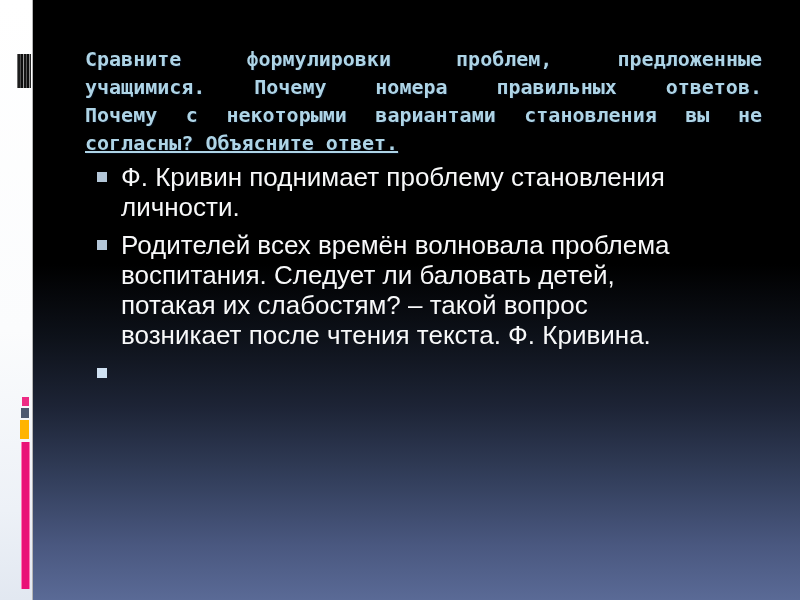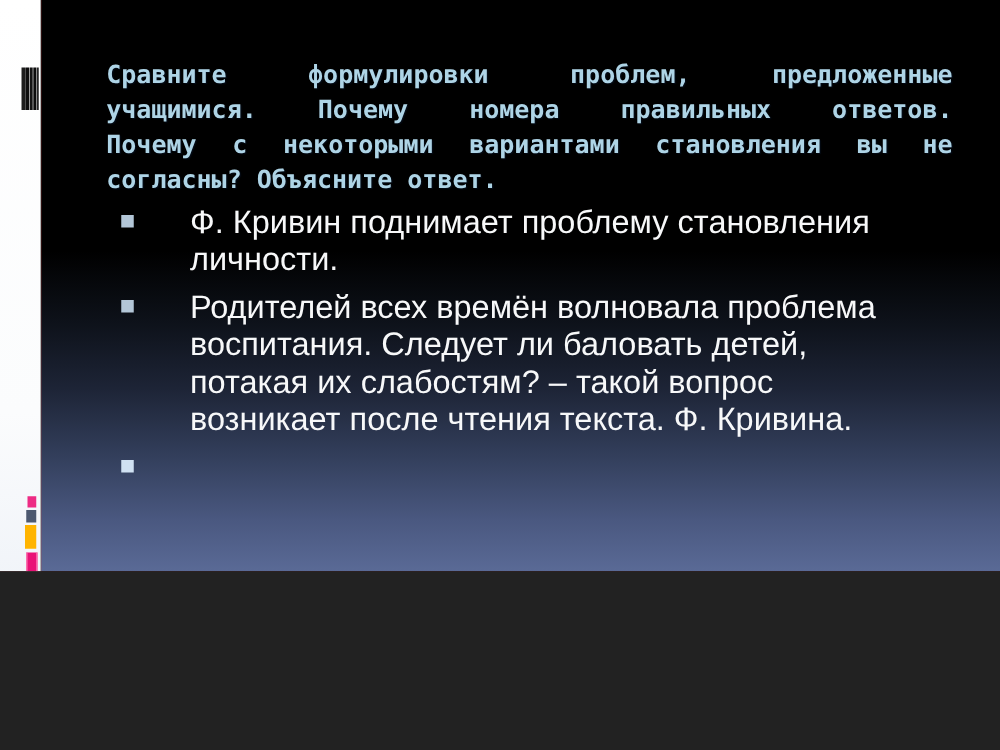--- a/index.html
+++ b/index.html
@@ -1,18 +1,18 @@
 <!DOCTYPE html>
 <html style="--title-text: #aed4e6; --body-text: #f7f8f9; --bullet-square: #b3c6d7; --bullet-square-bright: #d0e1f2; --accent-pink: #ed2b84; --accent-slate: #4d5970; --accent-yellow: #ffb400; --accent-magenta: #e91277; --slide-bottom: #5a6a96;"><head>
 <meta charset="utf-8">
 <style>
   html,body{margin:0;padding:0;background:#222;}
   .stage{
-    position:relative;width:800px;height:457px;overflow:hidden;
-    background:#b91c1c;font-family:"Liberation Sans",sans-serif;
+    position:relative;width:800px;height:600px;overflow:hidden;
+    background:#a21caf;font-family:"Liberation Sans",sans-serif;
   }
   
   .sidebar{
     position:absolute;left:0;top:0;width:32px;height:600px;
     background:linear-gradient(180deg,#ffffff 0%,#fbfcfd 55%,#edf1f7 85%,#e2e8f1 100%);
     border-right:1px solid #b5b5b5;
   }
   .striped-mark{
     position:absolute;left:17px;top:54px;width:14px;height:34px;
     background:linear-gradient(90deg,
@@ -38,33 +38,32 @@
       #333f5c 80%,#4a5880 91%,var(--slide-bottom,#5a6a96) 100%);
   }
   .title{
     position:absolute;left:85px;top:45px;width:677px;
     font-family:"DejaVu Sans Mono",monospace;font-weight:bold;
     font-size:20px;line-height:28px;
     color:var(--title-text,#aed4e6);
     text-shadow:1px 1px 1px rgba(5,15,30,.8);
   }
   .title-line{text-align:justify;text-align-last:justify;}
-  .title-line:last-child{text-align-last:left;}
+  .title-line:last-child{text-align-last:left;text-decoration:underline;}
   .bullets{position:absolute;left:97px;top:162px;width:674px;}
   .bullet-item{display:flex;gap:14px;margin-bottom:8px;}
   .bullet-square{
     flex:0 0 10px;width:10px;height:10px;margin-top:10px;
     background:var(--bullet-square,#b3c6d7);
   }
   .bullet-item.empty .bullet-square{background:var(--bullet-square-bright,#d0e1f2);}
   .bullet-text{
     white-space:pre-line;width:620px;
     font-size:26px;line-height:30px;
     color:var(--body-text,#f7f8f9);
-    margin-left:31px;
   }
 </style>
 </head>
 <body>
 
 <div class="stage">
 
   <div class="sidebar">
     <div class="striped-mark"></div>
     <div class="sq pink"></div>

